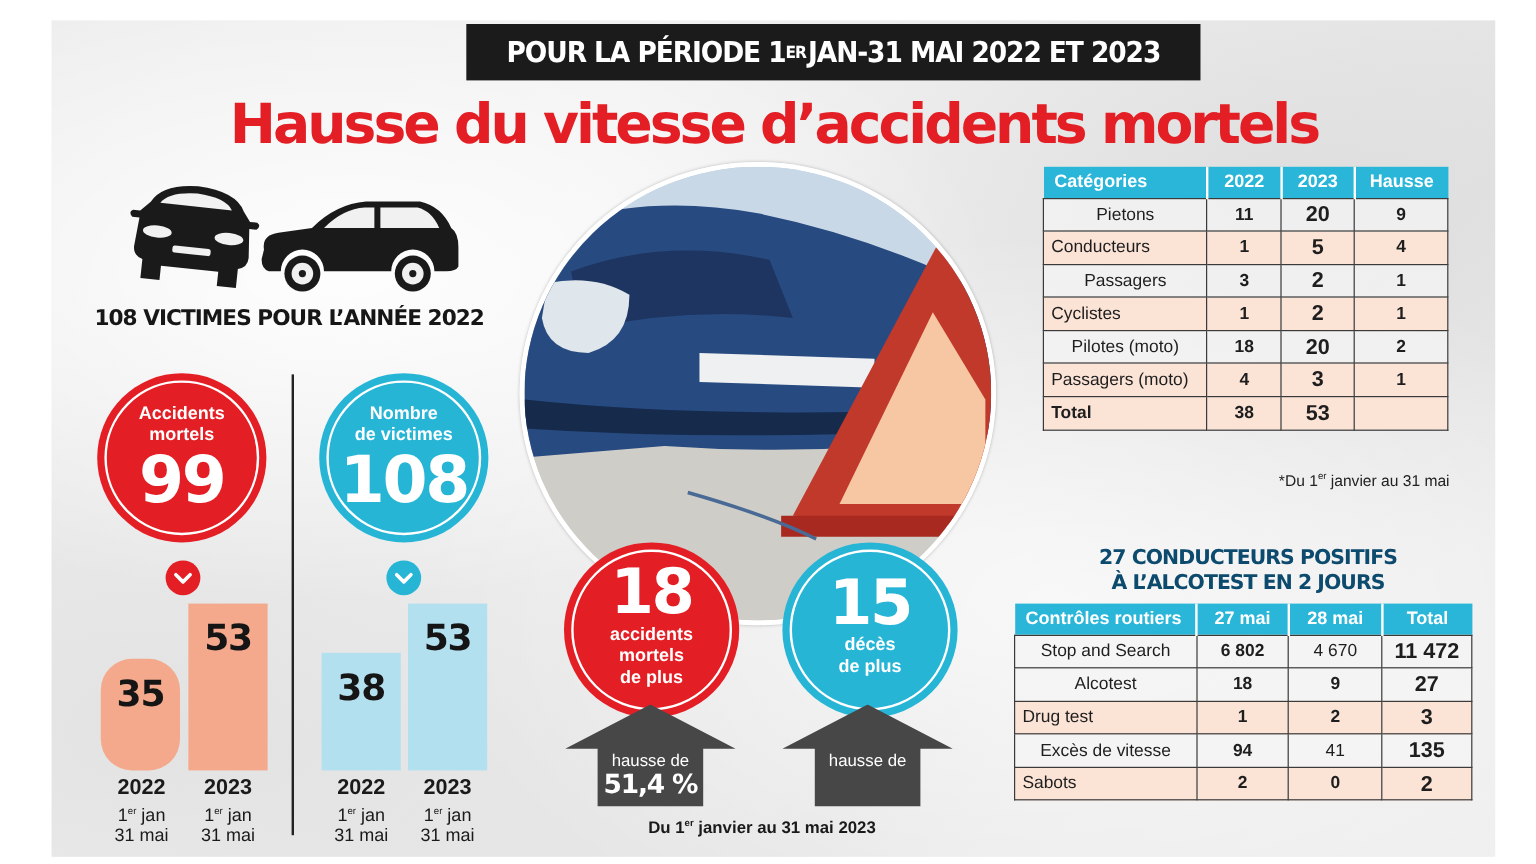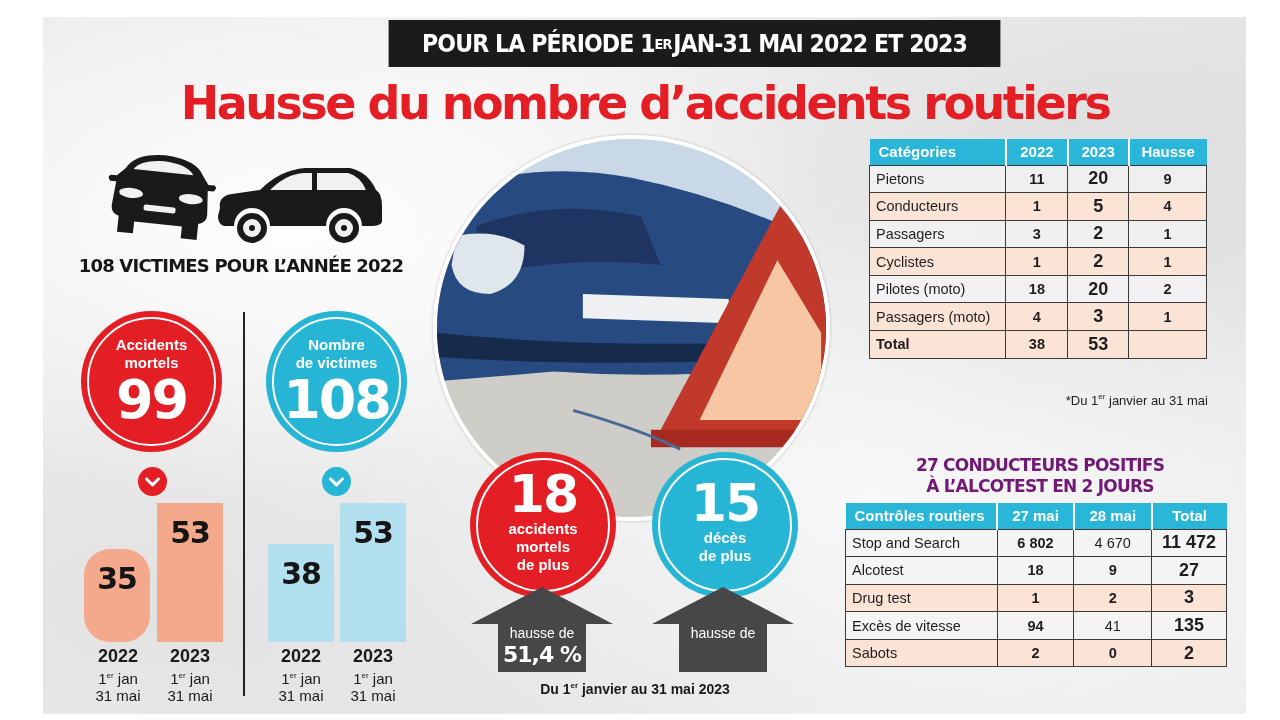--- a/index.html
+++ b/index.html
@@ -102,50 +102,50 @@
   
   table.data { position: absolute; border-collapse: collapse; font-size: 14.5px; color: #1e1e1e; }
   table.data th {
     background: #29b6d8; color: #fff; font-weight: bold; font-size: 15px; height: 26px;
     border-left: 2px solid #fff; padding: 0 6px;
   }
   table.data th:first-child { border-left: none; text-align: left; padding-left: 9px; }
   table.data td { height: 27.6px; border: 1px solid #3a3a3a; text-align: center; padding: 0 6px; }
   table.data td:first-child { text-align: left; padding-left: 6px; }
   table.data tr.alt td { background: #fbe3d6; }
-  table.data tr.plain td { background: rgba(244,244,244,0.75); }
+  table.data tr.plain td { background: rgba(244,244,244,0.75); text-align: center; }
   table.data td.b { font-weight: bold; font-size: 18px; }
   table.data td.mid { font-weight: bold; }
 
   .tbl-cat { left: 869px; top: 139px; width: 338px; }
   .tbl-cat col.c1 { width: 137px; } .tbl-cat col.c2 { width: 62px; } .tbl-cat col.c3 { width: 61px; } .tbl-cat col.c4 { width: 78px; }
   .foot { position: absolute; left: 960px; top: 392px; width: 248px; text-align: right; font-size: 13px; color: #222; }
 
   .alc-heading {
     position: absolute; left: 870px; top: 455px; width: 340px; text-align: center;
     font-family: "DejaVu Sans", sans-serif; font-weight: bold; font-size: 17px; line-height: 21px;
-    letter-spacing: -0.8px; color: #701a75;
+    letter-spacing: -0.8px; color: #0c4a6e;
   }
   .tbl-alc { left: 845px; top: 503px; width: 382px; }
   .tbl-alc col.c1 { width: 152px; } .tbl-alc col.c2 { width: 77px; } .tbl-alc col.c3 { width: 78px; } .tbl-alc col.c4 { width: 75px; }
   .tbl-alc td { height: 27.8px; }
   .tbl-alc th { font-weight: normal; font-size: 15px; }
 </style>
 </head>
 <body>
 
 <div class="panel"></div>
 
 <div class="banner">
   <span>POUR LA PÉRIODE 1</span>
     <sup>ER</sup>
     <span> JAN-31 MAI 2022 ET 2023</span>
 </div>
 
-<div class="title">Hausse du nombre d’accidents routiers</div>
+<div class="title">Hausse du vitesse d’accidents mortels</div>
 
 <svg class="cars" viewBox="0 0 285 100">
   <g fill="#1a1a1a">
 
     <g transform="rotate(6 60 55)">
       <path d="M22 22 Q30 6 60 5 Q92 6 100 22 L106 30 L112 30 Q116 32 112 36 L106 36 L108 60 Q108 68 100 70 L100 86 L84 86 L84 74 L36 74 L36 86 L20 86 L20 70 Q12 68 12 60 L14 36 L8 36 Q4 32 8 30 L14 30 Z"></path>
       <path d="M30 22 Q36 12 60 11 Q84 12 90 22 Z" fill="#f1f1f1"></path>
       <ellipse cx="30" cy="46" rx="12" ry="5" fill="#f1f1f1"></ellipse>
       <ellipse cx="90" cy="46" rx="12" ry="5" fill="#f1f1f1"></ellipse>
       <rect x="44" y="56" width="32" height="6" rx="2" fill="#f1f1f1"></rect>

